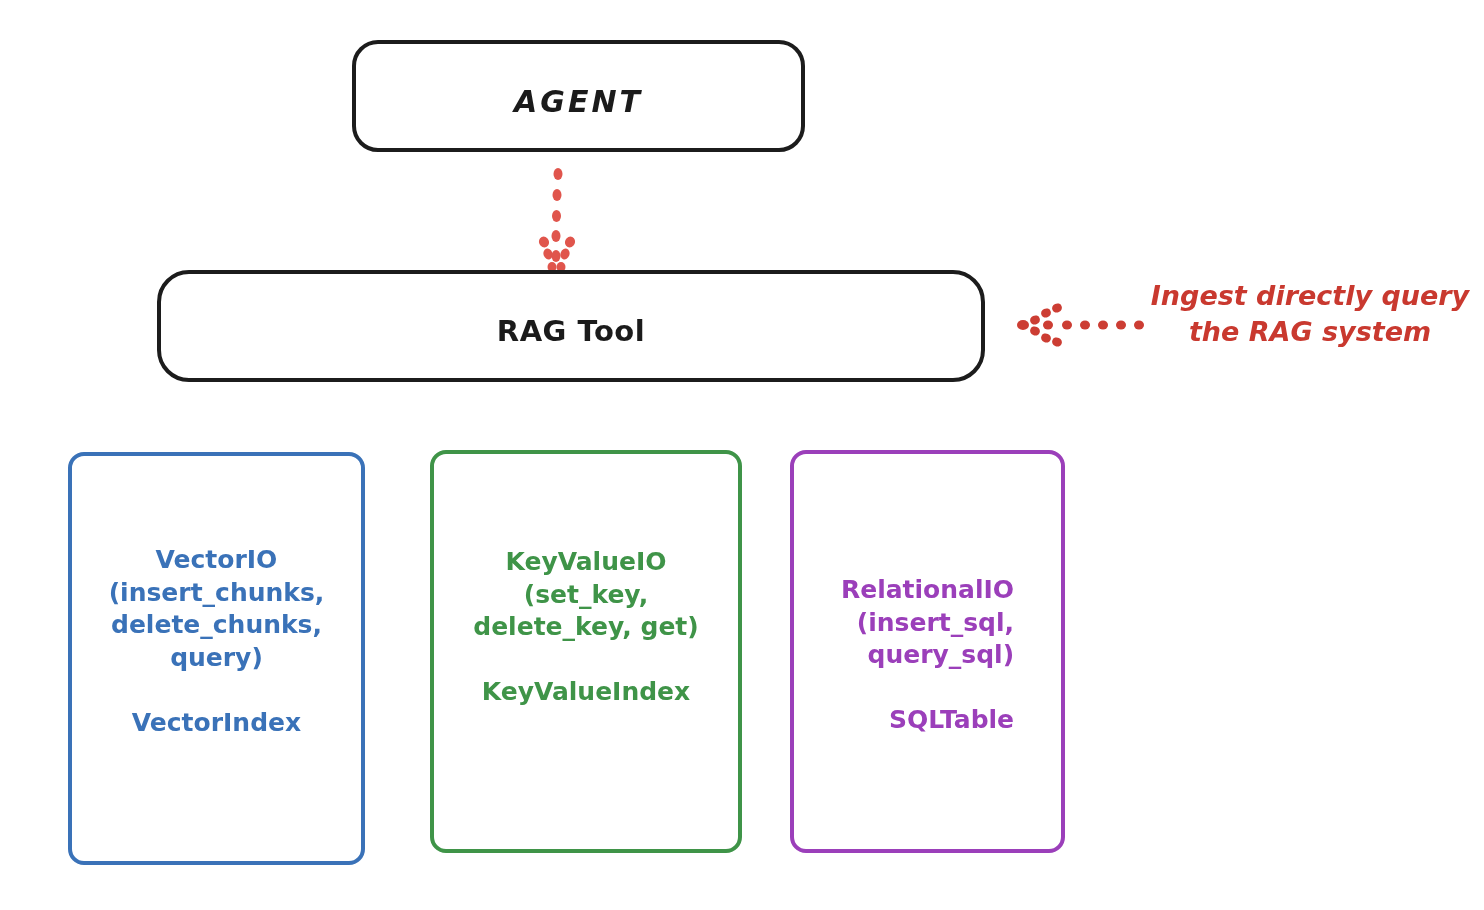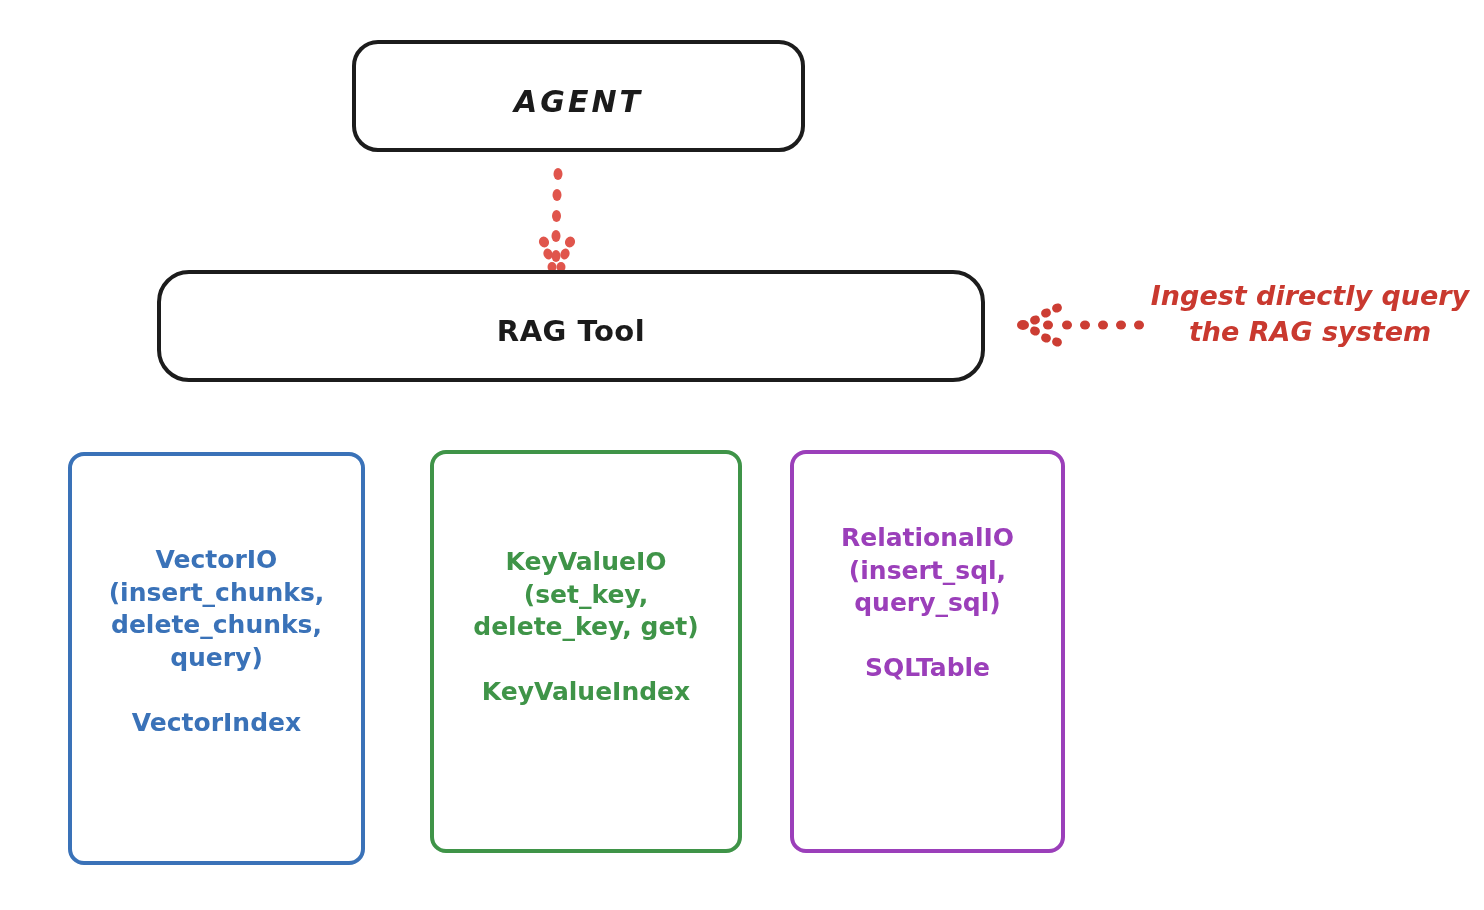--- a/index.html
+++ b/index.html
@@ -69,21 +69,21 @@
     padding: 0 6px;
   }
 
   #vector-io-box  { left: 68px;  top: 452px; width: 297px; height: 413px; border-color: #3a72b8; }
   #vector-io-box .label  { color: #3a72b8; margin-top: 88px; }
 
   #key-value-io-box { left: 430px; top: 450px; width: 312px; height: 403px; border-color: #3f9448; }
   #key-value-io-box .label { color: #3f9448; margin-top: 92px; }
 
   #relational-io-box { left: 790px; top: 450px; width: 275px; height: 403px; border-color: #9b3fba; }
-  #relational-io-box .label { color: #9b3fba; margin-top: 68px; }
+  #relational-io-box .label { color: #9b3fba; margin-top: 120px; text-align: right; }
 
   
   .connector {
     position: absolute;
   }
   #agent-to-rag-connector { left: 500px; top: 150px; width: 120px; height: 130px; }
   #ingest-connector       { left: 1015px; top: 295px; width: 130px; height: 60px; }
 
   
   #ingest-annotation {

